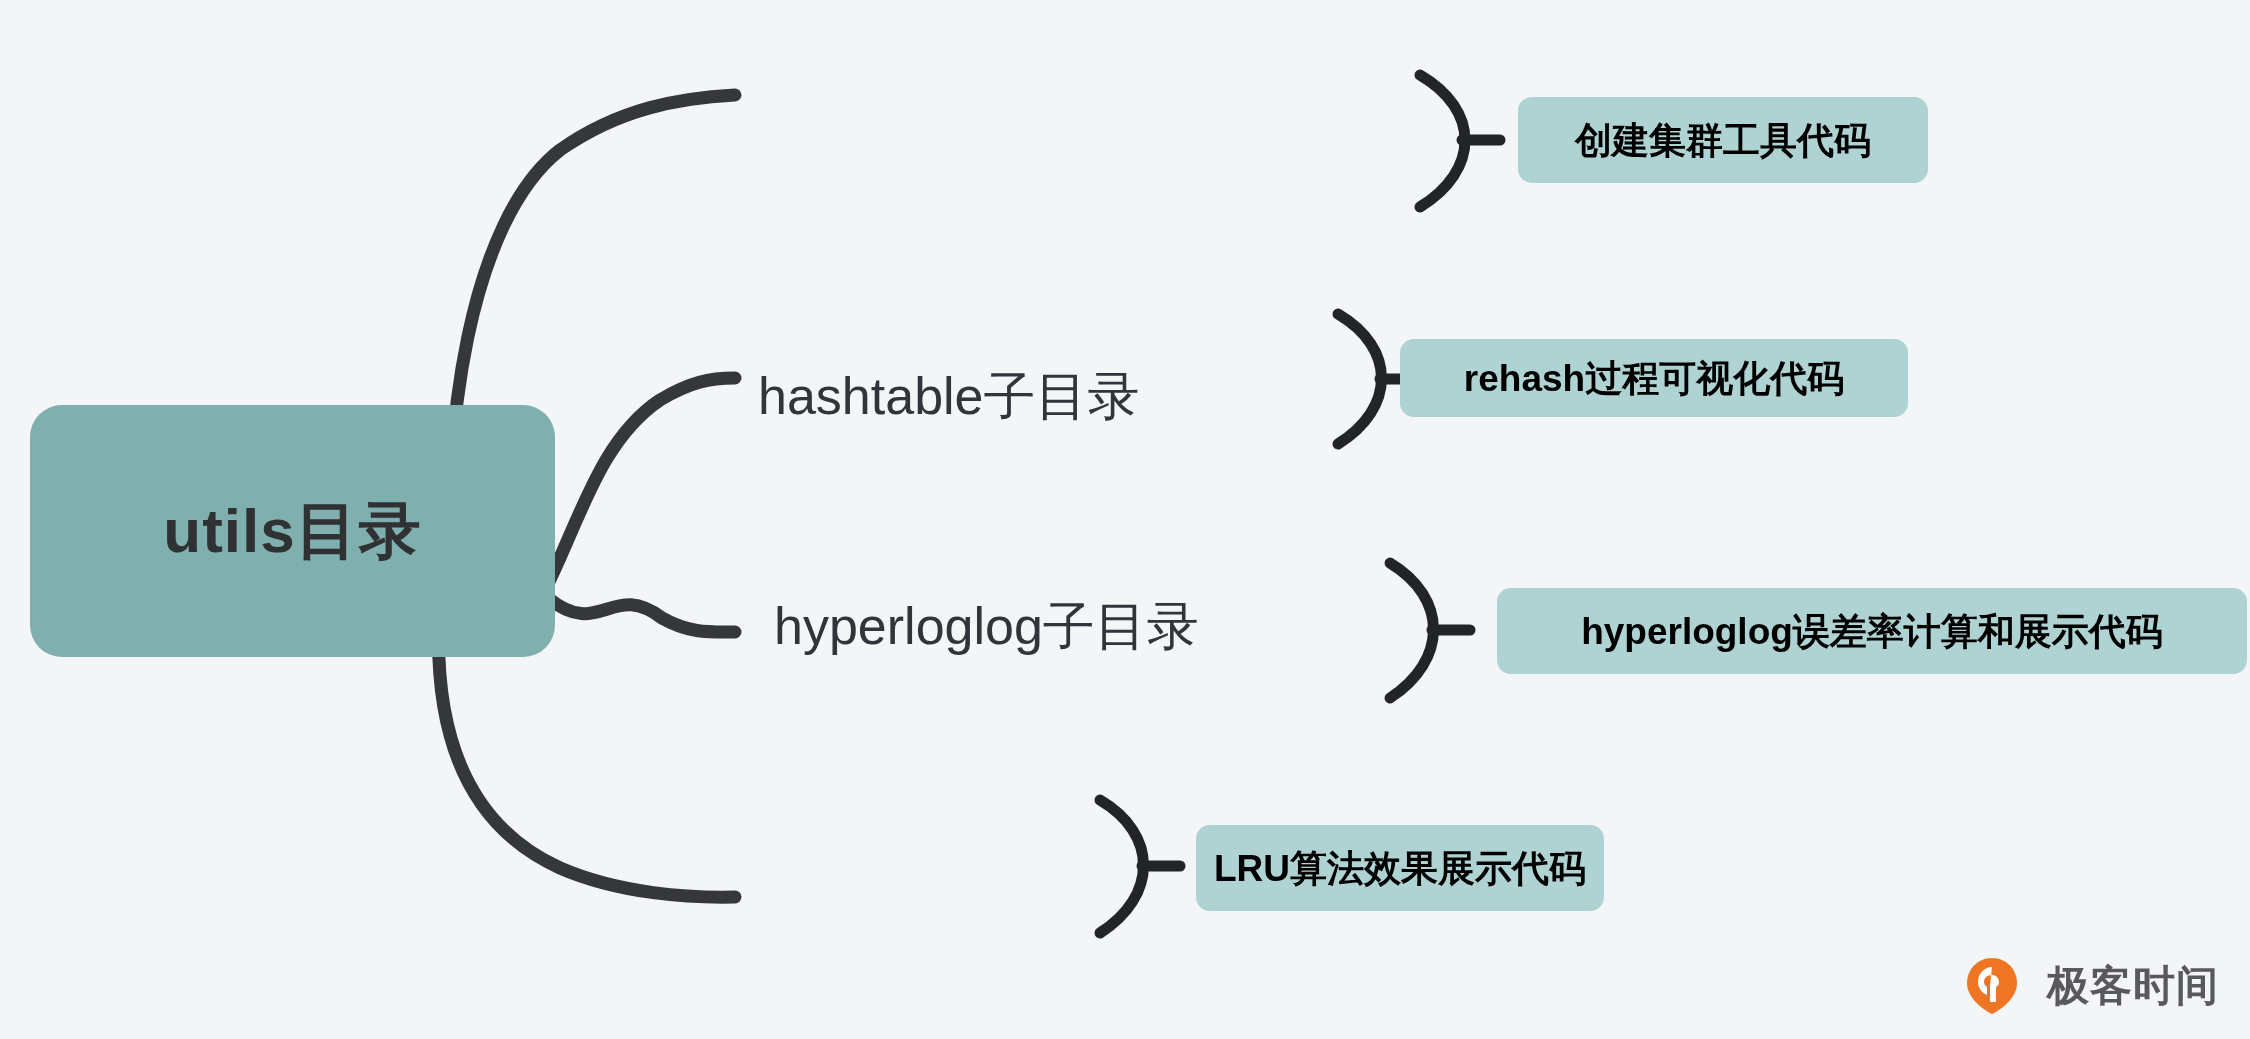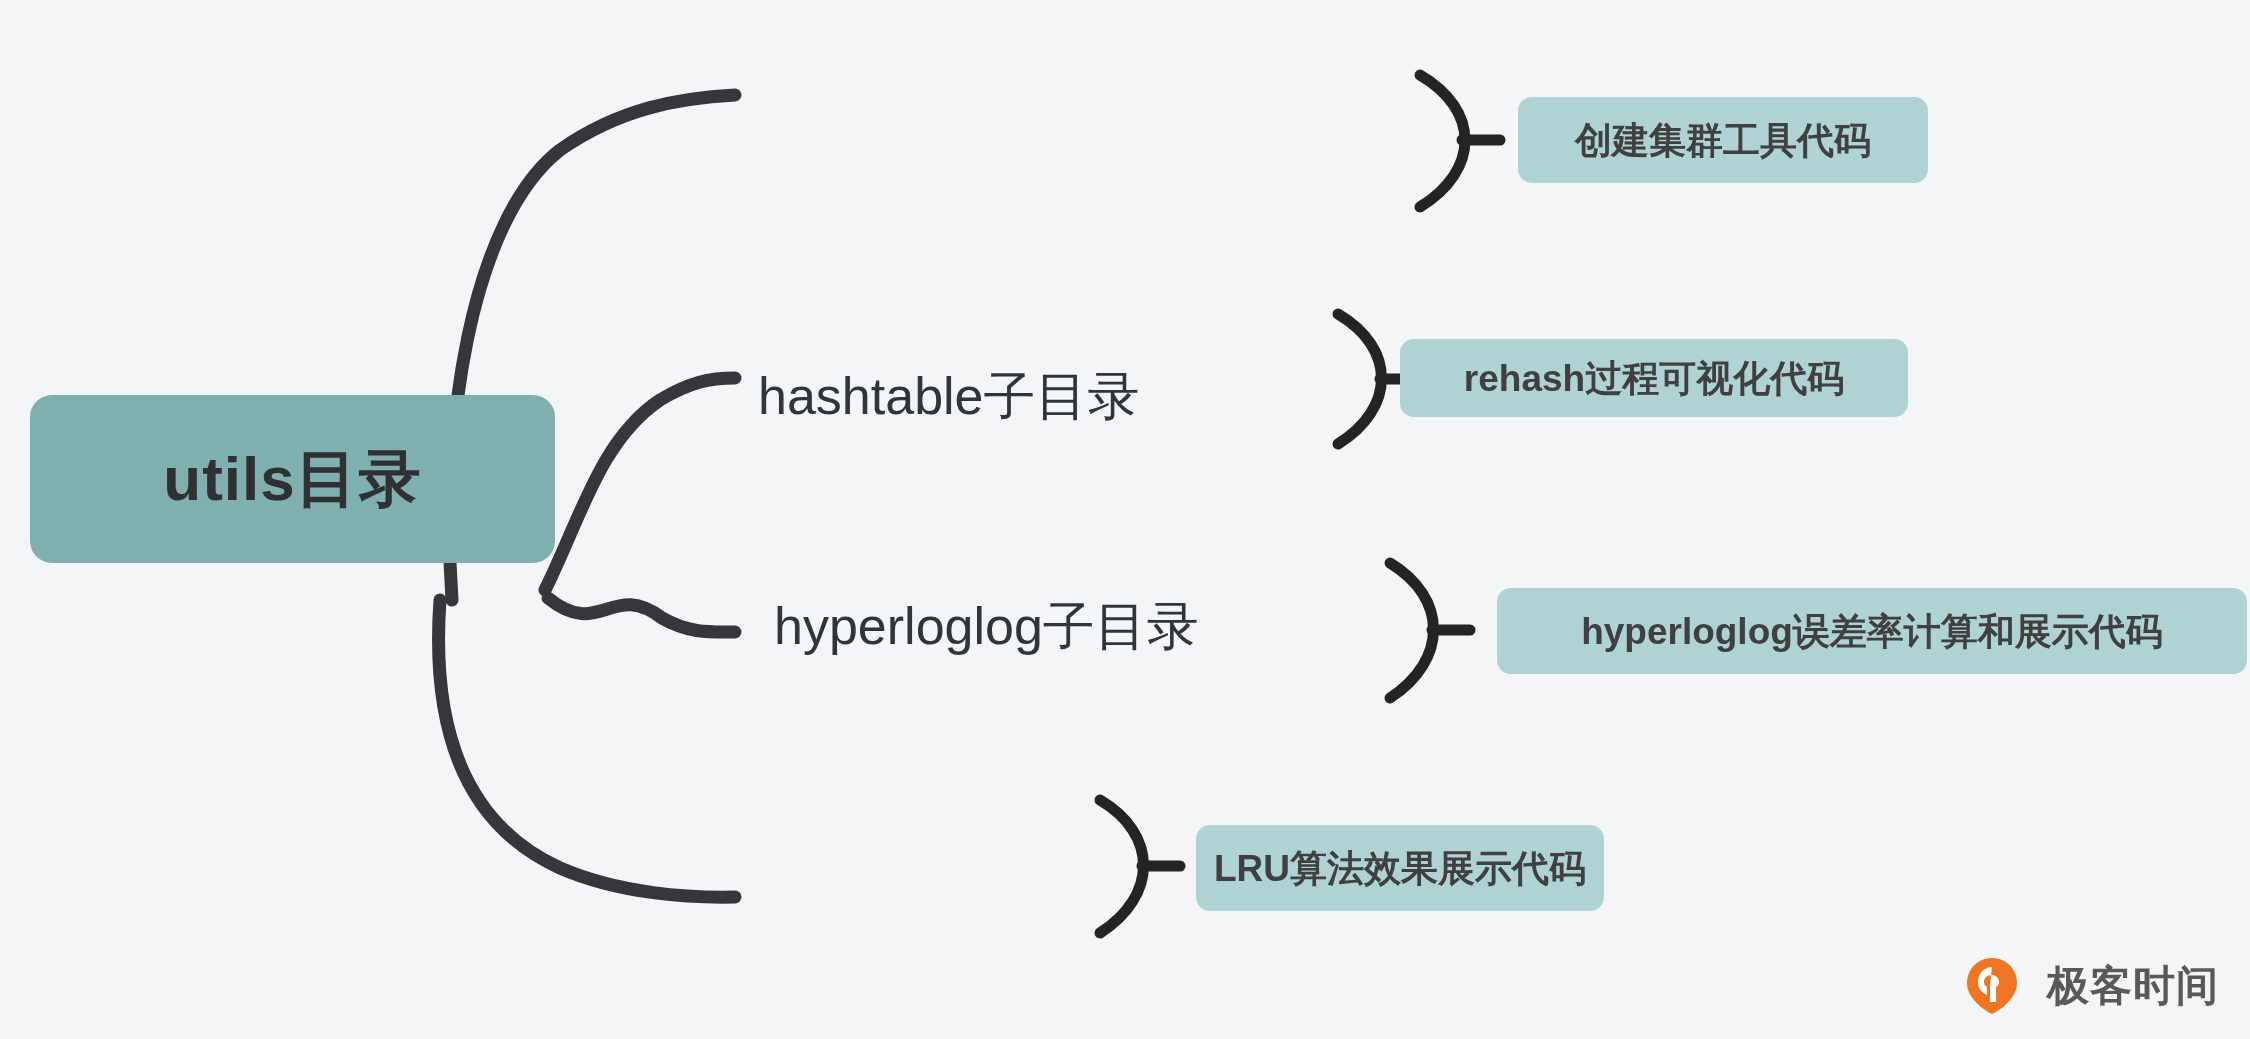--- a/index.html
+++ b/index.html
@@ -21,25 +21,25 @@
     top: 0;
     width: 2250px;
     height: 1039px;
     pointer-events: none;
   }
 
   
   .root-node {
     position: absolute;
     left: 30px;
-    top: 395px;
+    top: 405px;
     width: 525px;
-    height: 168px;
+    height: 252px;
     background: #7fafae;
-    border-radius: 22px;
+    border-radius: 32px;
     display: flex;
     align-items: center;
     justify-content: center;
   }
   .root-label {
     font-size: 62px;
     font-weight: bold;
     color: #2f3133;
     letter-spacing: 1px;
     white-space: nowrap;
@@ -61,21 +61,21 @@
     background: #aed3d2;
     border-radius: 14px;
     display: flex;
     align-items: center;
     justify-content: center;
     white-space: nowrap;
   }
   .tag-label {
     font-size: 37px;
     font-weight: bold;
-    color: #404040;
+    color: #000000;
     line-height: 1;
     white-space: nowrap;
   }
 
   
   .watermark {
     position: absolute;
     left: 1966px;
     top: 957px;
     display: flex;

